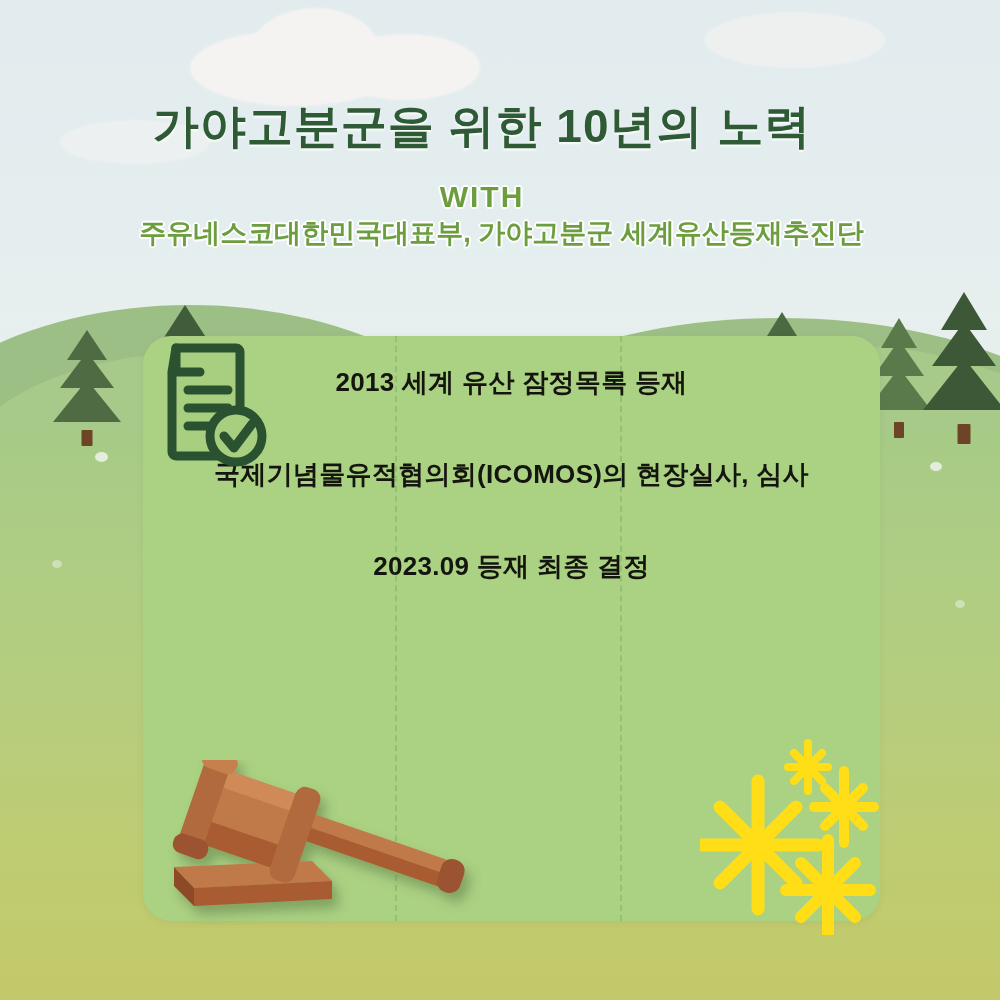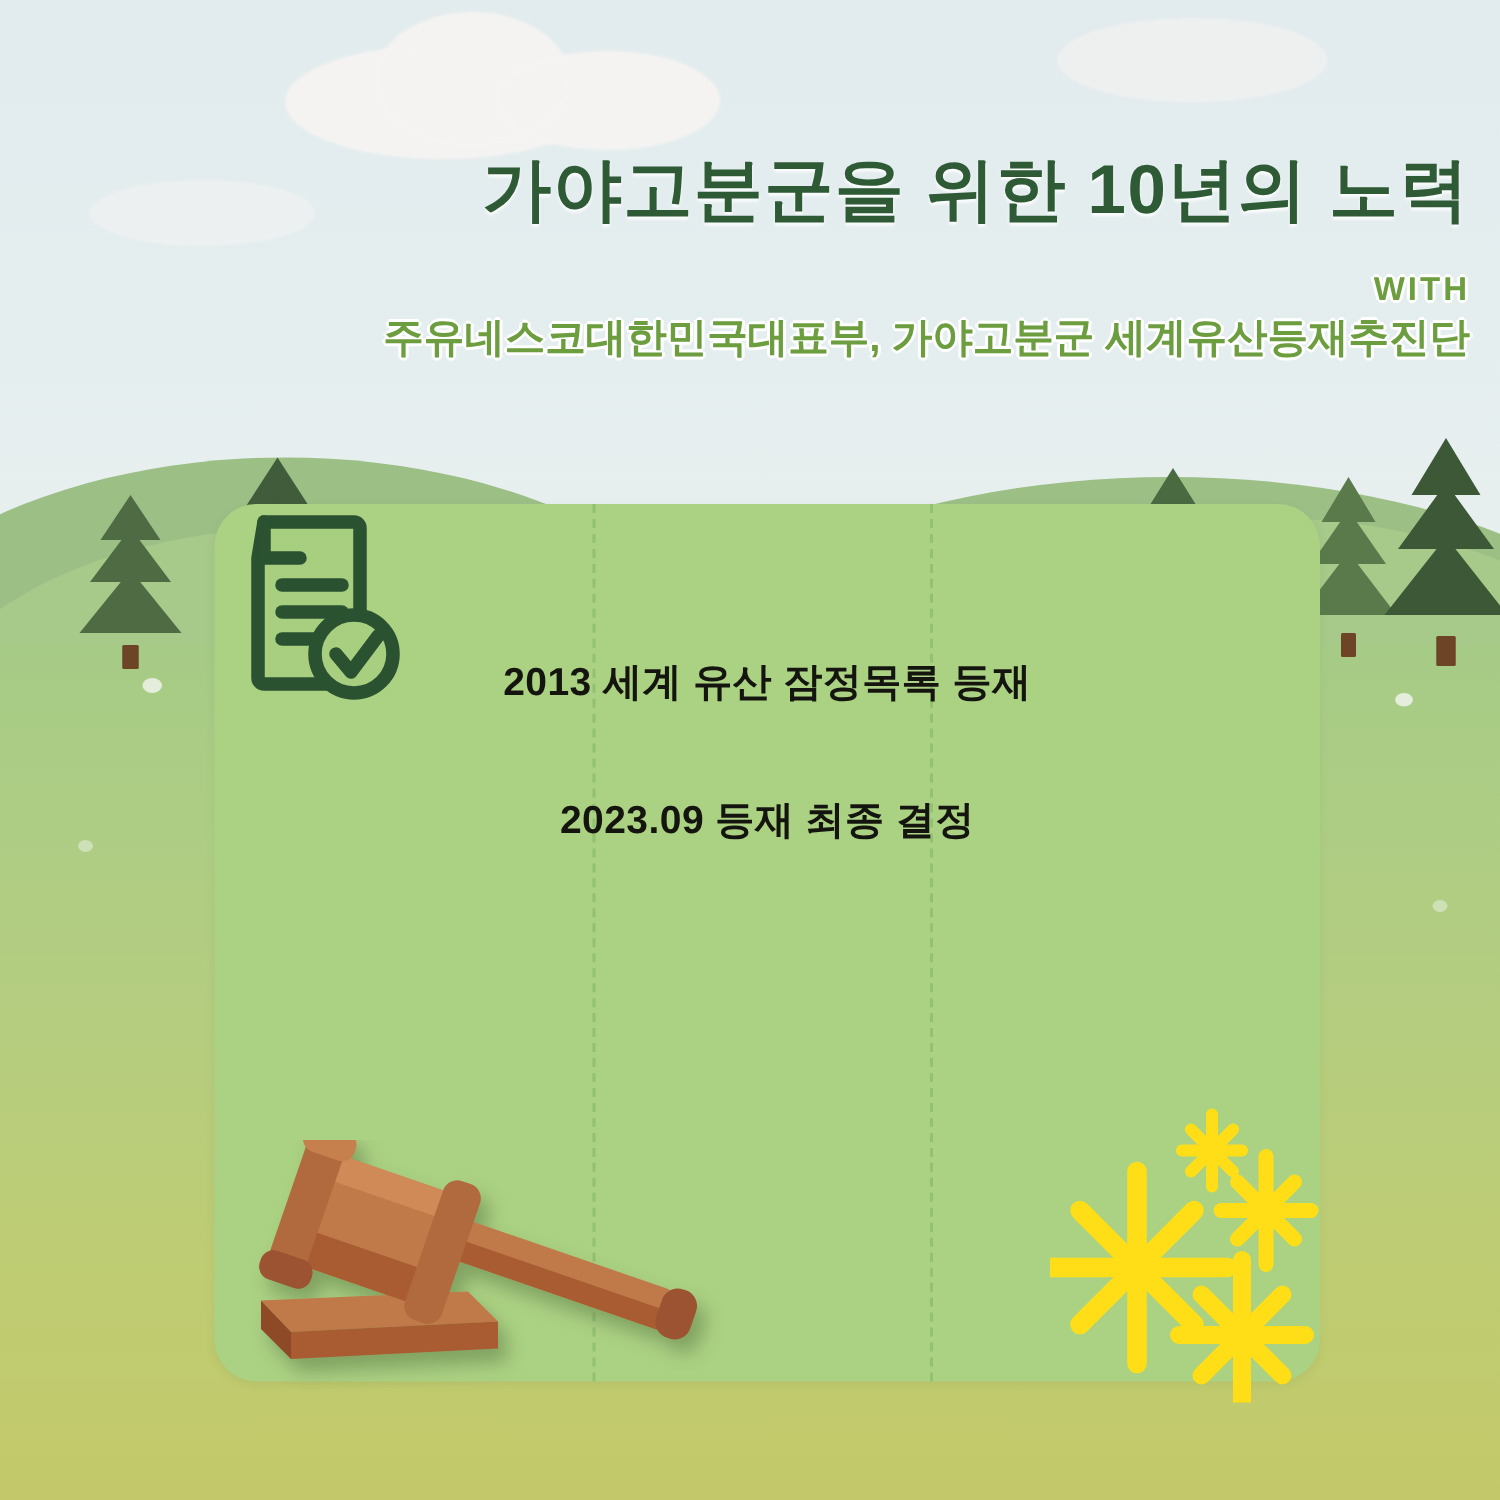--- a/index.html
+++ b/index.html
@@ -33,32 +33,32 @@
   .tree .trunk { position:absolute; left:50%; transform:translateX(-50%); bottom:0; background:#6d4526; border-radius:1px; }
   .tree .tier {
     position:absolute; left:50%; transform:translateX(-50%);
     width:0; height:0; border-left:solid transparent; border-right:solid transparent;
   }
 
   .speck { position:absolute; background:#eef3ea; border-radius:50%; opacity:.85; }
 
   
   #headings {
-    position:absolute; left:16px; top:0; width:964px; z-index:5;
-    text-align:right;
+    position:absolute; left:0; top:0; width:964px; z-index:5;
+    text-align:center;
   }
   .title {
     margin-top:96px;
     font-size:46px; font-weight:bold; letter-spacing:1px;
     color:#2e5a35;
     text-shadow:0 2px 2px rgba(255,255,255,.85);
   }
   .with {
     margin-top:22px;
-    font-size:22px; font-weight:bold; letter-spacing:2px;
+    font-size:30px; font-weight:bold; letter-spacing:2px;
     color:#6c9e3f;
     text-shadow:-1px -1px 0 #fff, 1px -1px 0 #fff, -1px 1px 0 #fff, 1px 1px 0 #fff,
                  0 2px 0 #fff, 0 -2px 0 #fff, 2px 0 0 #fff, -2px 0 0 #fff;
   }
   .sub {
     margin-top:8px;
     font-size:27px; font-weight:bold;
     color:#6c9e3f; line-height:1.45;
     text-shadow:-1px -1px 0 #fff, 1px -1px 0 #fff, -1px 1px 0 #fff, 1px 1px 0 #fff,
                  0 2px 0 #fff, 0 -2px 0 #fff, 2px 0 0 #fff, -2px 0 0 #fff;
@@ -72,21 +72,21 @@
     overflow:hidden;
   }
   .dashline {
     position:absolute; top:0; bottom:0; width:0;
     border-left:2px dashed rgba(140,190,110,.85);
   }
 
   #timeline {
     position:absolute; left:0; top:0; width:737px; height:444px;
     display:flex; flex-direction:column; justify-content:flex-start;
-    padding-top:72px; z-index:3;
+    z-index:3;
   }
   .tl-row {
     height:92px; display:flex; align-items:center; justify-content:center;
     color:#15150f; font-size:26px; font-weight:bold; white-space:nowrap;
     letter-spacing:.3px;
   }
 
   
   #doc-icon { position:absolute; left:140px; top:332px; width:140px; height:140px; z-index:8; }
 
@@ -161,20 +161,23 @@
   <div class="sub" style="margin-top:0;padding-left:39px;">주유네스코대한민국대표부, 가야고분군 세계유산등재추진단</div>
 </div>
 
 <div id="card">
   <div class="dashline" style="left:252px;"></div>
   <div class="dashline" style="left:477px;"></div>
 
   <div id="timeline">
     <div class="tl-row">
       <span>2013 세계 유산 잠정목록 등재</span>
+    </div>
+    <div class="tl-row">
+      <span>국제기념물유적협의회(ICOMOS)의 현장실사, 심사</span>
     </div>
     <div class="tl-row">
       <span>2023.09 등재 최종 결정</span>
     </div>
   </div>
 </div>
 
 <div id="doc-icon">
   <svg width="140" height="140" viewBox="0 0 140 140" aria-hidden="true">
     <g fill="none" stroke="#2a5230" stroke-width="9" stroke-linejoin="round" stroke-linecap="round">

